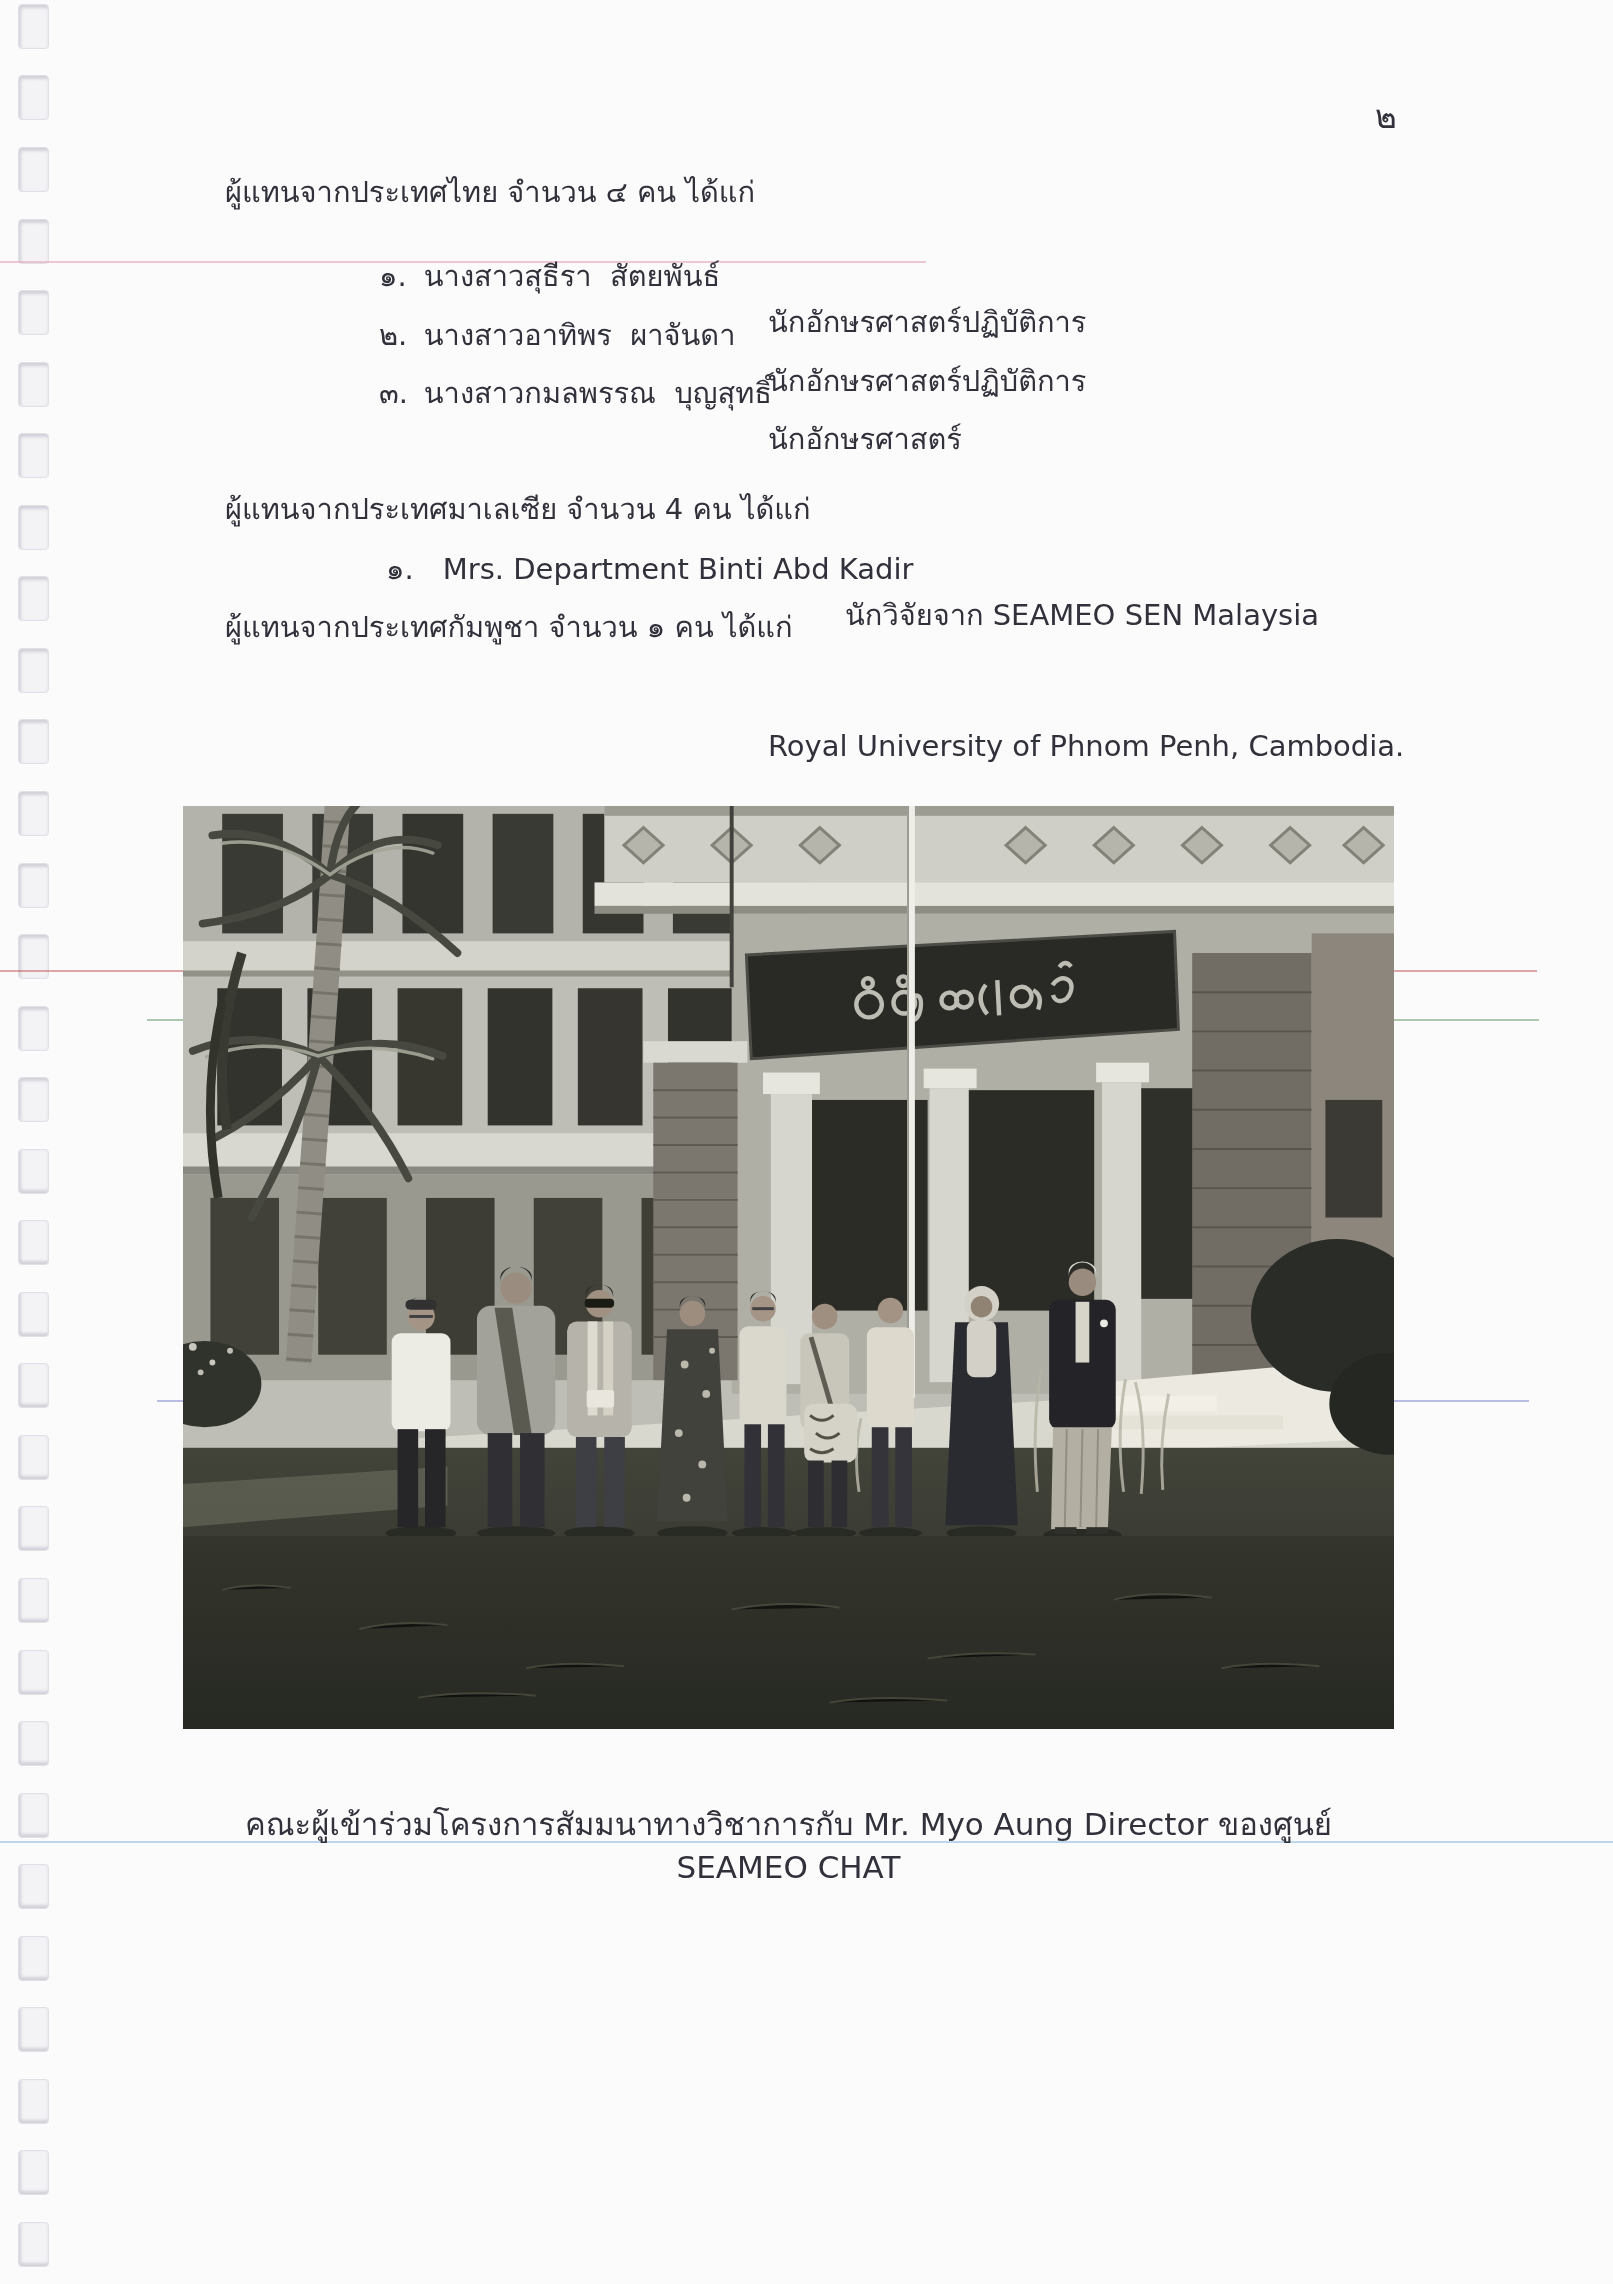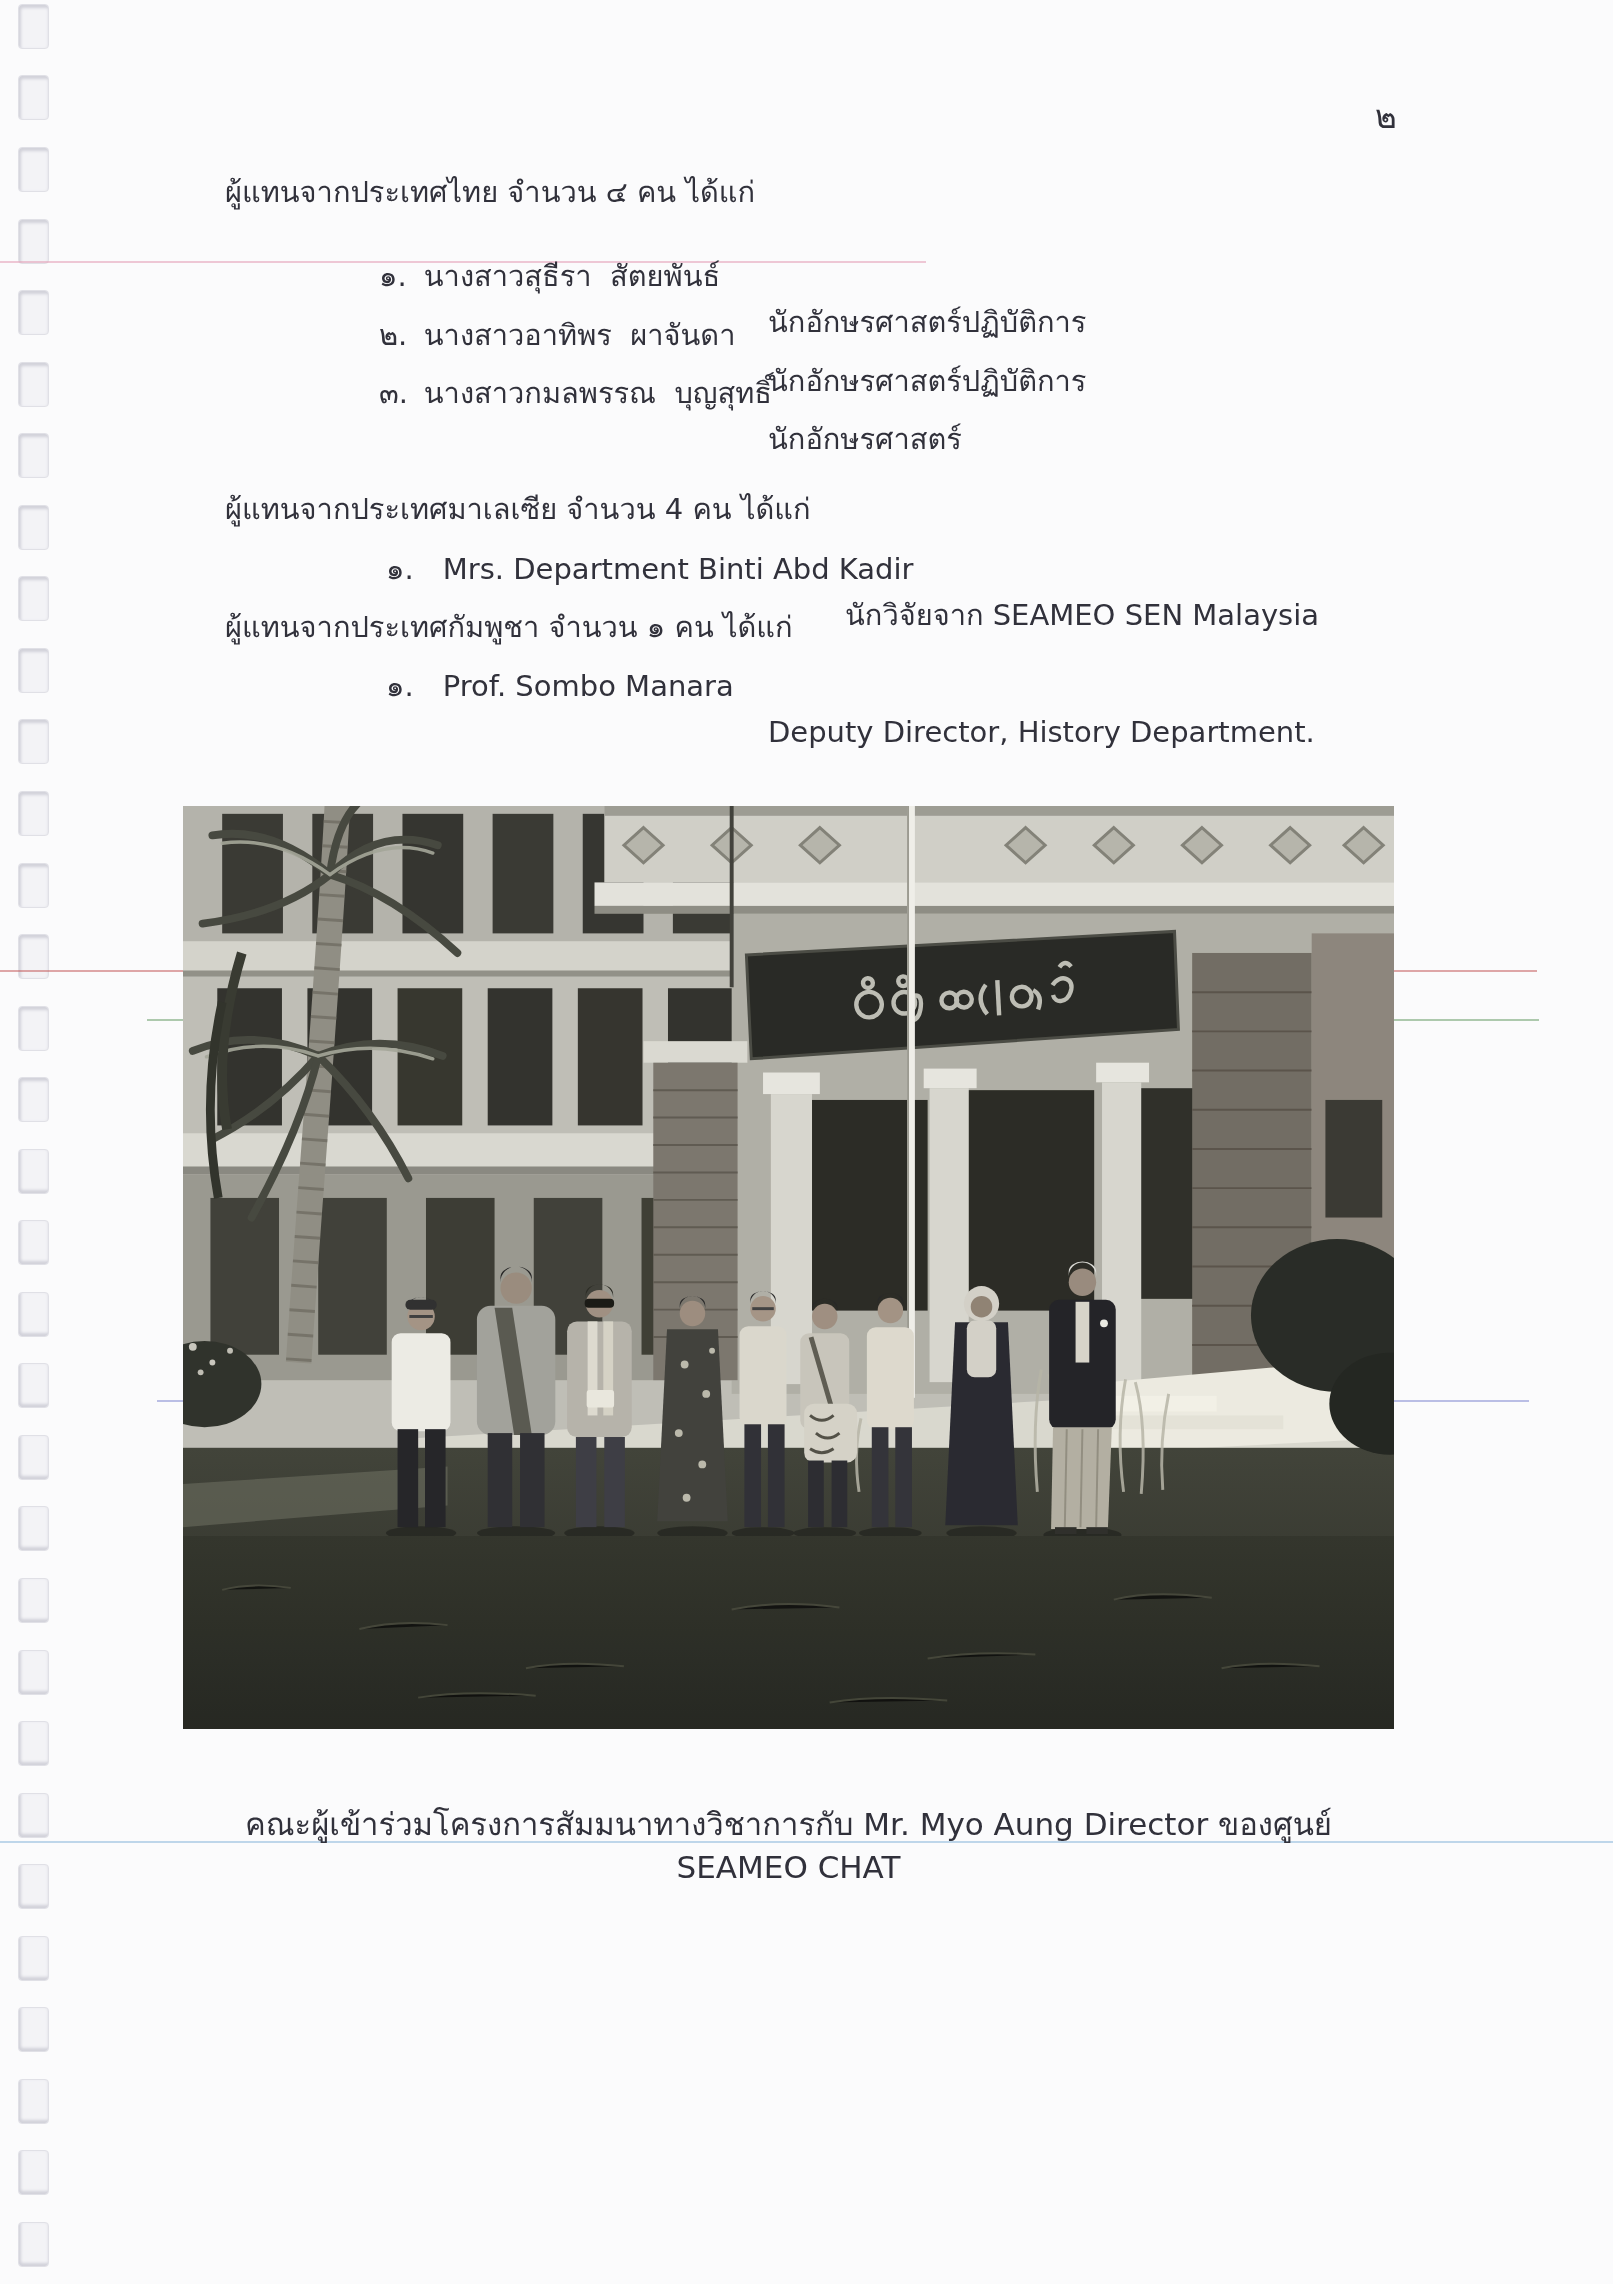--- a/index.html
+++ b/index.html
@@ -101,24 +101,21 @@
     <span class="pos" style="left:389px">นักอักษรศาสตร์</span>
   </div>
 
   <div class="t" style="left:225px;top:486px">ผู้แทนจากประเทศมาเลเซีย จำนวน 4 คน ได้แก่</div>
   <div class="t" style="left:386px;top:546px">
     <span class="num wide">๑.</span><span class="nm">Mrs. Department Binti Abd Kadir</span>
     <span class="pos" style="left:459px">นักวิจัยจาก SEAMEO SEN Malaysia</span>
   </div>
 
   <div class="t" style="left:225px;top:604px">ผู้แทนจากประเทศกัมพูชา จำนวน ๑ คน ได้แก่</div>
-  <div class="t" style="left:386px;top:663px">
-    <span class="num wide">๑.</span><span class="nm">Prof. Sombo Manara</span>
-    <span class="pos" style="left:382px">Deputy Director, History Department.</span>
-  </div>
+  <div class="t" style="left:768px;top:723px">Royal University of Phnom Penh, Cambodia.</div>
 
   <div class="photo">
     <svg viewBox="0 0 1236 942" preserveAspectRatio="none">
       <defs>
         <linearGradient id="gg" x1="0" y1="0" x2="0" y2="1">
           <stop offset="0" stop-color="#3c3e34"></stop>
             <stop offset="1" stop-color="#262720"></stop>
         </linearGradient>
         <linearGradient id="gf" x1="0" y1="0" x2="0" y2="1">
           <stop offset="0" stop-color="#2e3027"></stop>

